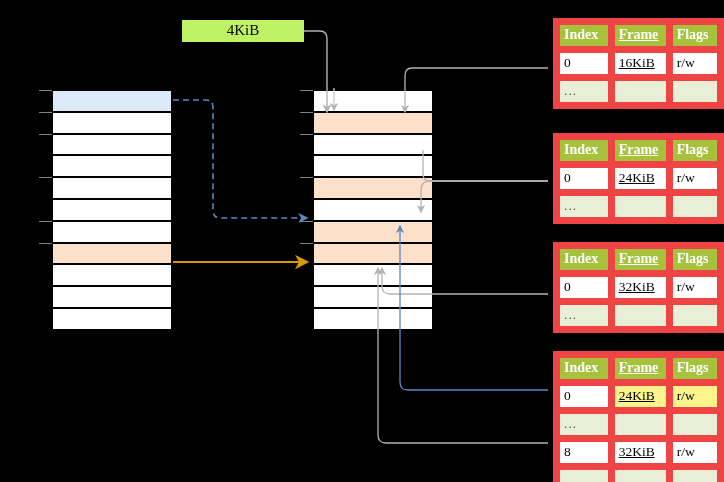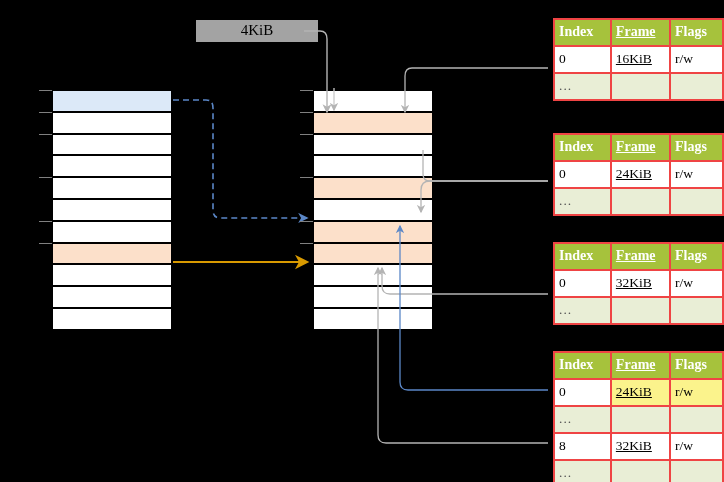--- a/index.html
+++ b/index.html
@@ -8,36 +8,36 @@
   #stage{position:relative;width:724px;height:482px;background:#000;}
   .cell{box-sizing:border-box;border:1px solid #000;background:#ffffff;}
   .cell.blue{background:#dce9f8;}
   .cell.peach{background:#fce0ca;}
 
   .tick{position:absolute;height:1px;background:#808080;}
 
   
   .ptable{position:absolute;border-collapse:collapse;
           font-size:13.5px;background:#ffffff;}
-  .ptable td,.ptable th{border:2px solid #ef4444;
+  .ptable td,.ptable th{border:7px solid #ef4444;
           padding:2px 4px 3px 4px;box-sizing:border-box;
           text-align:left;vertical-align:middle;}
   .ptable th{background:#a6c23c;color:#ffffff;font-weight:bold;
           font-size:14px;height:27px;}
   .ptable td{height:27px;background:#ffffff;color:#000;}
   .ptable tr.dots td{background:#e9eed6;color:#555;letter-spacing:1px;}
   .ptable td.hl{background:#fbf38c;}
   .c-index{width:58px;}
   .c-frame{width:60px;text-decoration:underline;}
   .c-flags{width:54px;}
 
   
-  .labelbox{position:absolute;background:#a3a3a3;color:#000;
+  .labelbox{position:absolute;background:#bef264;color:#000;
             font-size:15px;text-align:center;line-height:20px;
-            box-sizing:border-box;margin-left:14px;}
+            box-sizing:border-box;}
 
   svg.ov{position:absolute;left:0;top:0;width:724px;height:482px;
          pointer-events:none;}
 </style>
 </head>
 <body>
 
 <div id="stage">
 
   <div class="labelbox" style="left:182px;top:20px;width:122px;height:22px;">4KiB</div>

